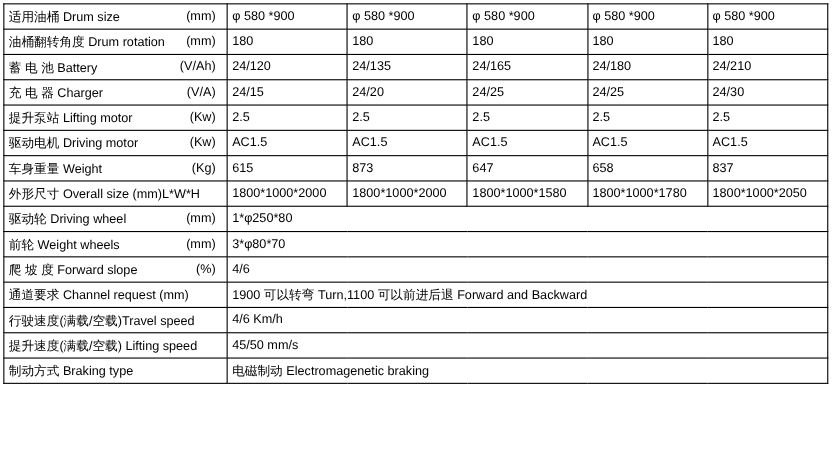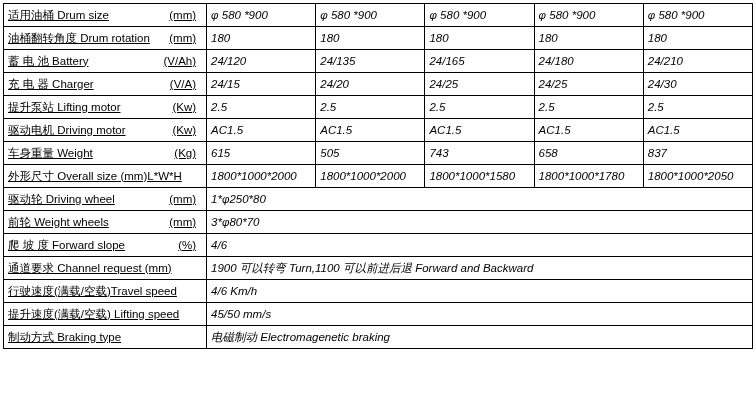--- a/index.html
+++ b/index.html
@@ -27,27 +27,25 @@
     font-size: 11.5px;
     vertical-align: middle;
     white-space: nowrap;
     overflow: hidden;
   }
   td.label {
     width: 190px;
   }
   td.value {
     width: 98px;
-    font-style: italic;
   }
   .lbl-row {
     display: flex;
     align-items: center;
     justify-content: flex-end;
-    text-decoration: underline;
   }
   .lbl-text {
     flex: 0 0 auto;
   }
   .lbl-unit {
     flex: 1 1 auto;
     text-align: right;
     padding-right: 6px;
   }
   .small-val {
@@ -138,22 +136,22 @@
         <td class="value">AC1.5</td>
       </tr>
       <tr>
         <td class="label">
           <div class="lbl-row">
             <span class="lbl-text">车身重量 Weight</span>
             <span class="lbl-unit">(Kg)</span>
           </div>
         </td>
         <td class="value">615</td>
-        <td class="value">505</td>
-        <td class="value">743</td>
+        <td class="value">873</td>
+        <td class="value">647</td>
         <td class="value">658</td>
         <td class="value">837</td>
       </tr>
       <tr>
         <td class="label">
           <div class="lbl-row">
             <span class="lbl-text">外形尺寸 Overall size (mm)L*W*H</span>
             <span class="lbl-unit"></span>
           </div>
         </td>

